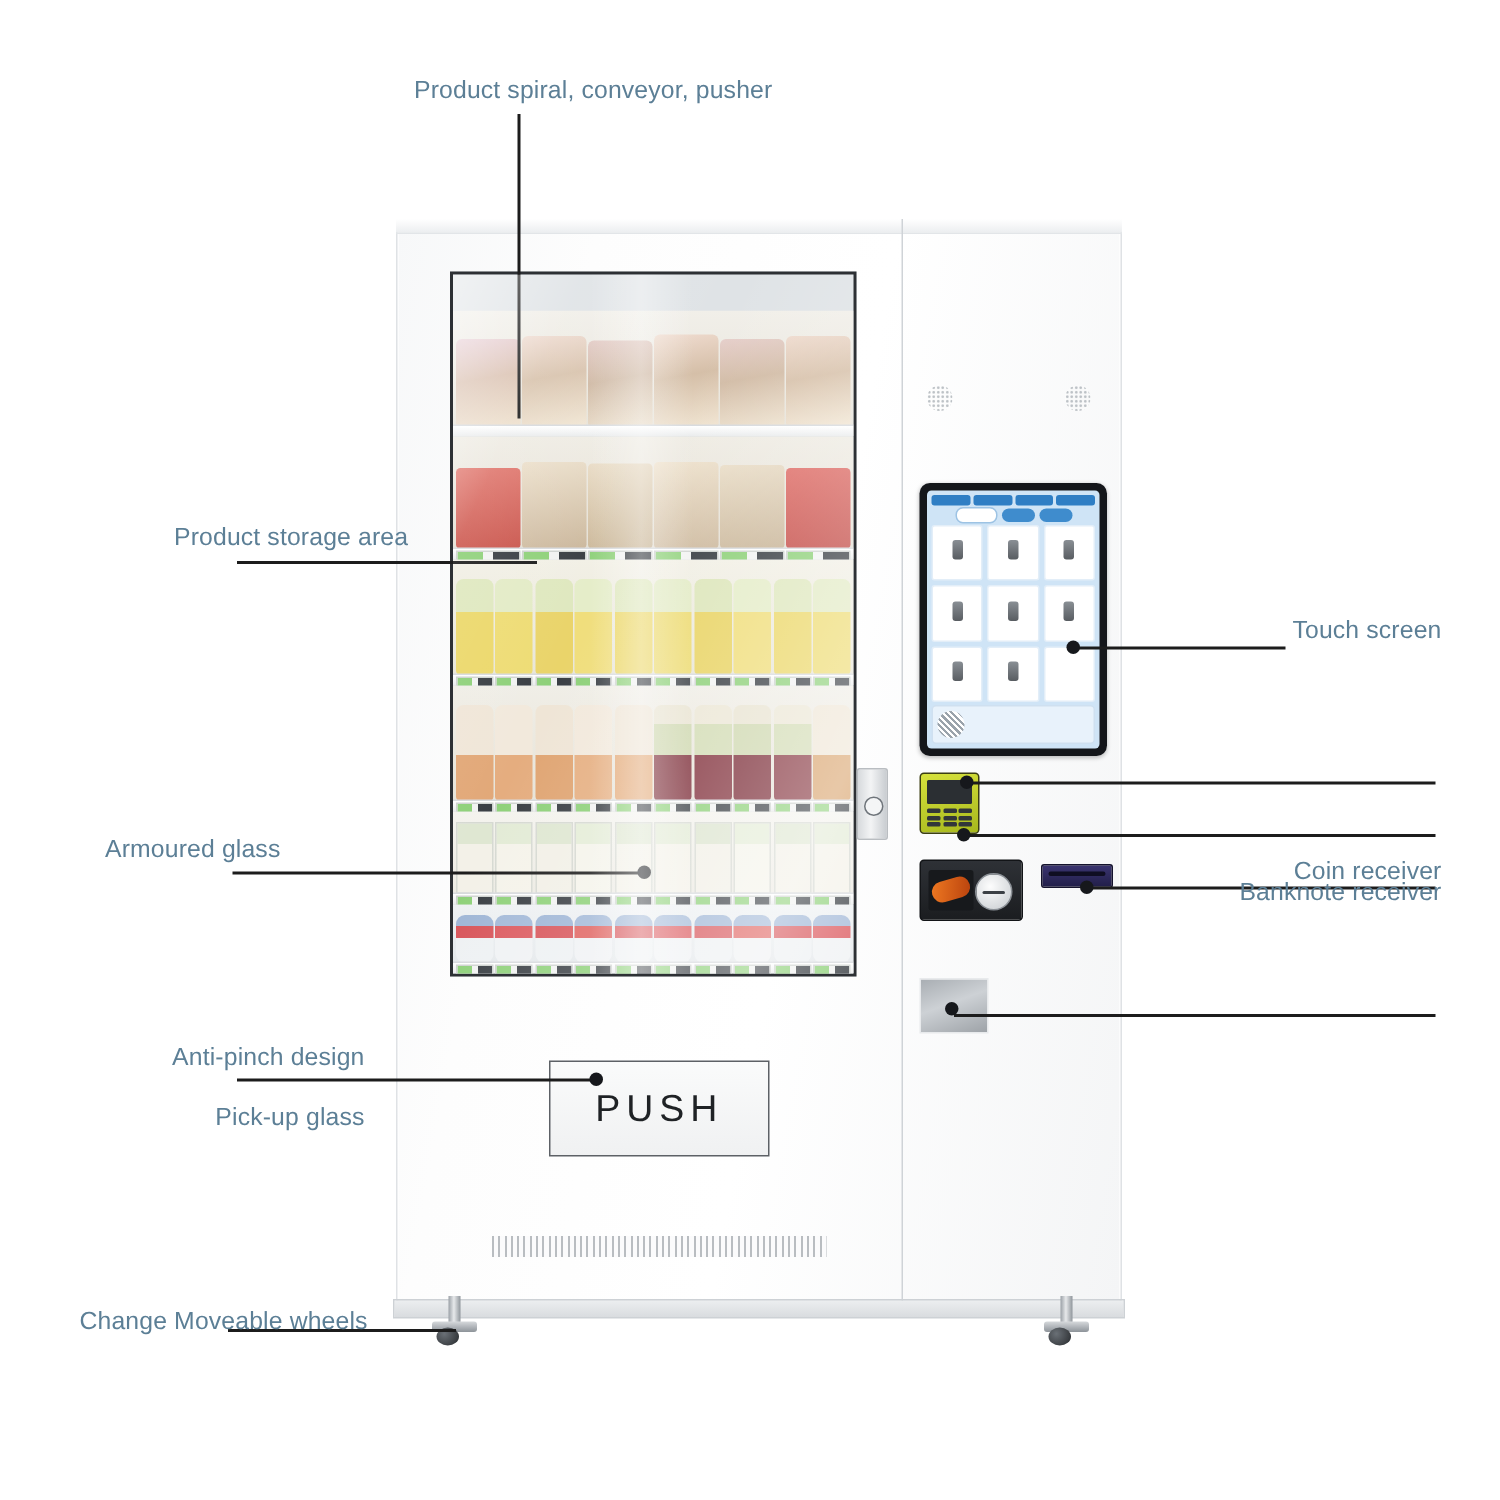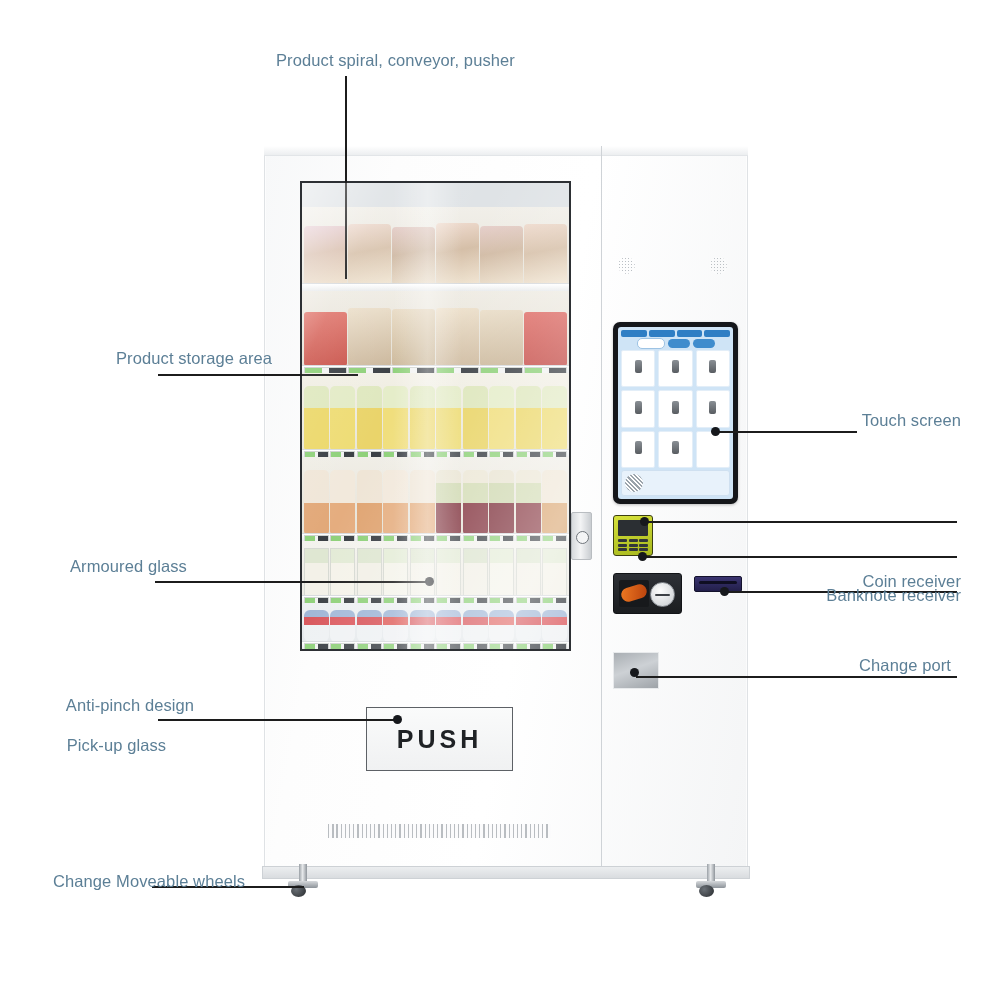--- a/index.html
+++ b/index.html
@@ -86,21 +86,21 @@
     border-radius:50%;background:#f4f5f6;border:1.6px solid #6f757b;
   }
 
   
   .push{
     position:absolute;left:102px;top:561px;width:145px;height:62px;
     border:1.4px solid #5d6166;background:linear-gradient(180deg,#fafbfb,#f0f1f2);
     display:flex;align-items:center;justify-content:center;
   }
   .push span{
-    font-size:25px;font-weight:bold;color:#1f2225;letter-spacing:4px;
+    font-size:25px;font-weight:normal;color:#1f2225;letter-spacing:4px;
   }
 
   
   .vent{
     position:absolute;left:64px;top:678px;width:223px;height:14px;
     background:repeating-linear-gradient(90deg,#b9bdc1 0 1.3px,#fbfbfc 1.3px 4.2px);
   }
   .base{
     position:absolute;left:-2px;right:-2px;bottom:-11px;height:11px;
     background:linear-gradient(180deg,#eceef0,#d9dcdf);border:1px solid #cdd1d5;
@@ -457,25 +457,24 @@
   <div class="dot" style="left:720px;top:587px;"></div>
 
   <div class="lead h" style="left:636px;top:676px;width:321px;"></div>
   <div class="dot" style="left:630px;top:668px;"></div>
 
   <div class="label" style="left:276px;top:50px;">Product spiral, conveyor, pusher</div>
 
   <div class="label" style="left:74px;top:348px;margin-left:42px;">Product storage area</div>
   <div class="label" style="left:70px;top:556px;">Armoured glass</div>
 
-  <div class="label c" style="left:48px;top:675px;width:180px;text-align:left;">
+  <div class="label c" style="left:63px;top:675px;width:180px;text-align:right;">
     <span>Anti-pinch design</span><br>
     <span>Pick-up glass</span>
   </div>
 
   <div class="label" style="left:53px;top:871px;">Change Moveable wheels</div>
 
   <div class="label r" style="left:697px;top:410px;width:264px;">Touch screen</div>
   <div class="label r" style="left:697px;top:535px;width:264px;margin-top:36px;">Coin receiver</div>
   <div class="label r" style="left:697px;top:585px;width:264px;">Banknote receiver</div>
-  <div class="label r" style="left:697px;top:655px;width:254px;">Change port</div>
 
 </div>
 
 </body></html>

